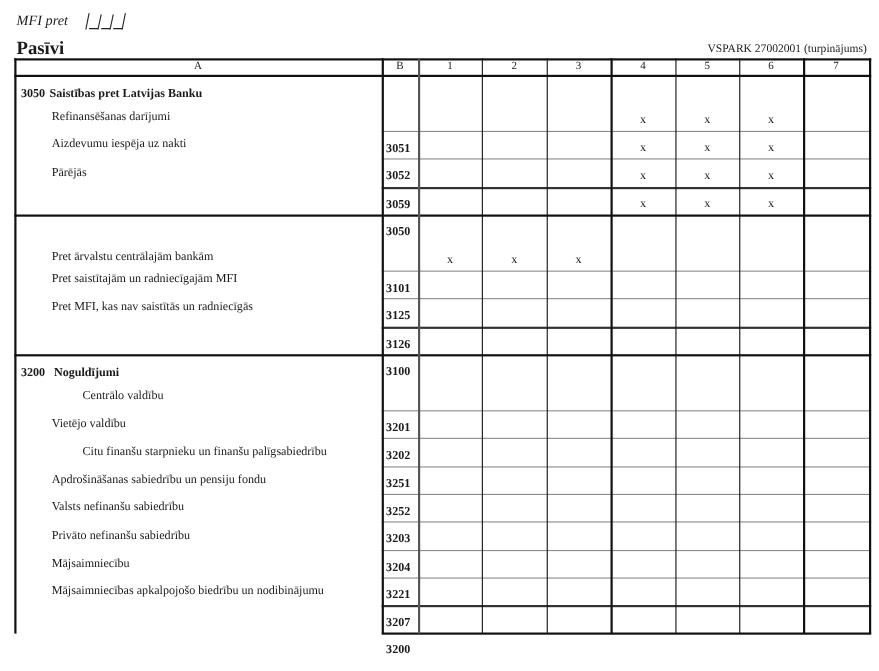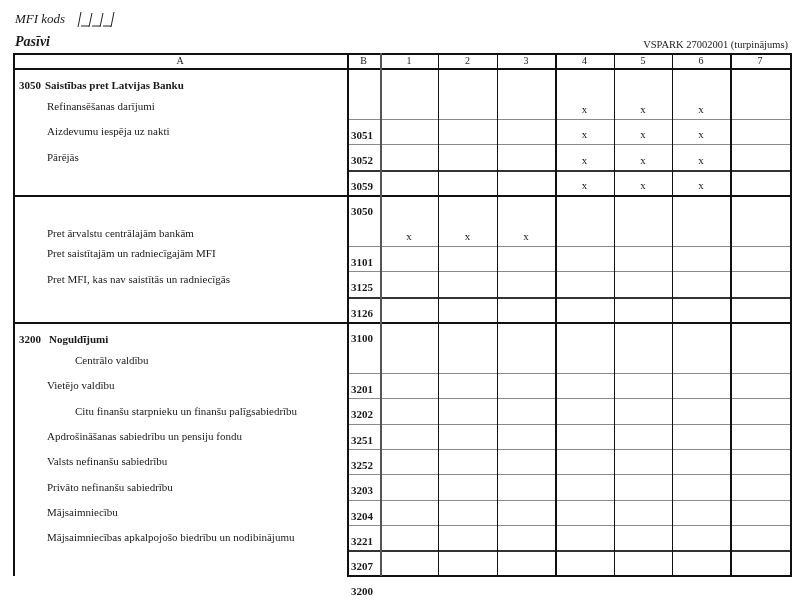--- a/index.html
+++ b/index.html
@@ -1,39 +1,39 @@
 <!DOCTYPE html>
 <html><head>
   <meta charset="utf-8">
   <style>
     html, body { margin: 0; padding: 0; background: #ffffff; }
     body { width: 799px; height: 610px; position: relative; overflow: hidden;
       font-family: "Liberation Serif", "DejaVu Serif", serif; color: #1a1a1a; }
     .mfi { position: absolute; left: 15px; top: 11px; font-size: 13px; font-style: italic; }
     .mfi-boxes { position: absolute; left: 76px; top: 9px; width: 50px; height: 20px; }
-    .title { position: absolute; left: 15px; top: 34px; font-size: 14px; font-weight: bold; font-style: italic; }
+    .title { position: absolute; left: 15px; top: 34px; font-size: 17px; font-weight: bold; }
     .formcode { position: absolute; right: 11px; top: 39px; font-size: 10.5px; }
     .tbl { position: absolute; left: 13px; top: 53px; width: 779px; height: 523px; }
     .line { position: absolute; background: #111; }
     .hl { height: 1px; }
     .hl.thin { background: #8a8a8a; }
     .hl.med { height: 2px; background: #333; }
     .hl.thick { height: 2px; background: #111; }
     .vl { width: 1px; }
     .vl.thick { width: 2px; }
     .txt { position: absolute; font-size: 11px; white-space: nowrap; }
     .hdr { position: absolute; top: 0; height: 15px; line-height: 15px; text-align: center; font-size: 10px; }
     .sec { font-weight: bold; font-size: 11px; }
     .code { font-weight: bold; font-size: 11px; position: absolute; left: 338px; margin-top: 26px; }
     .x { position: absolute; font-size: 11px; width: 58px; text-align: center; }
   </style>
 </head>
 <body>
 
-<span class="mfi">MFI kods</span>
+<span class="mfi">MFI pret</span>
 <svg class="mfi-boxes" viewBox="0 0 50 20">
   <g stroke="#222" stroke-width="1" fill="none">
     <line x1="2" y1="18" x2="5" y2="3"></line>
     <line x1="5" y1="17" x2="13" y2="17"></line>
     <line x1="13" y1="18" x2="16" y2="4"></line>
     <line x1="16" y1="17" x2="24" y2="17"></line>
     <line x1="24" y1="18" x2="27" y2="4"></line>
     <line x1="27" y1="17" x2="35" y2="17"></line>
     <line x1="35" y1="18" x2="38" y2="3"></line>
   </g>

